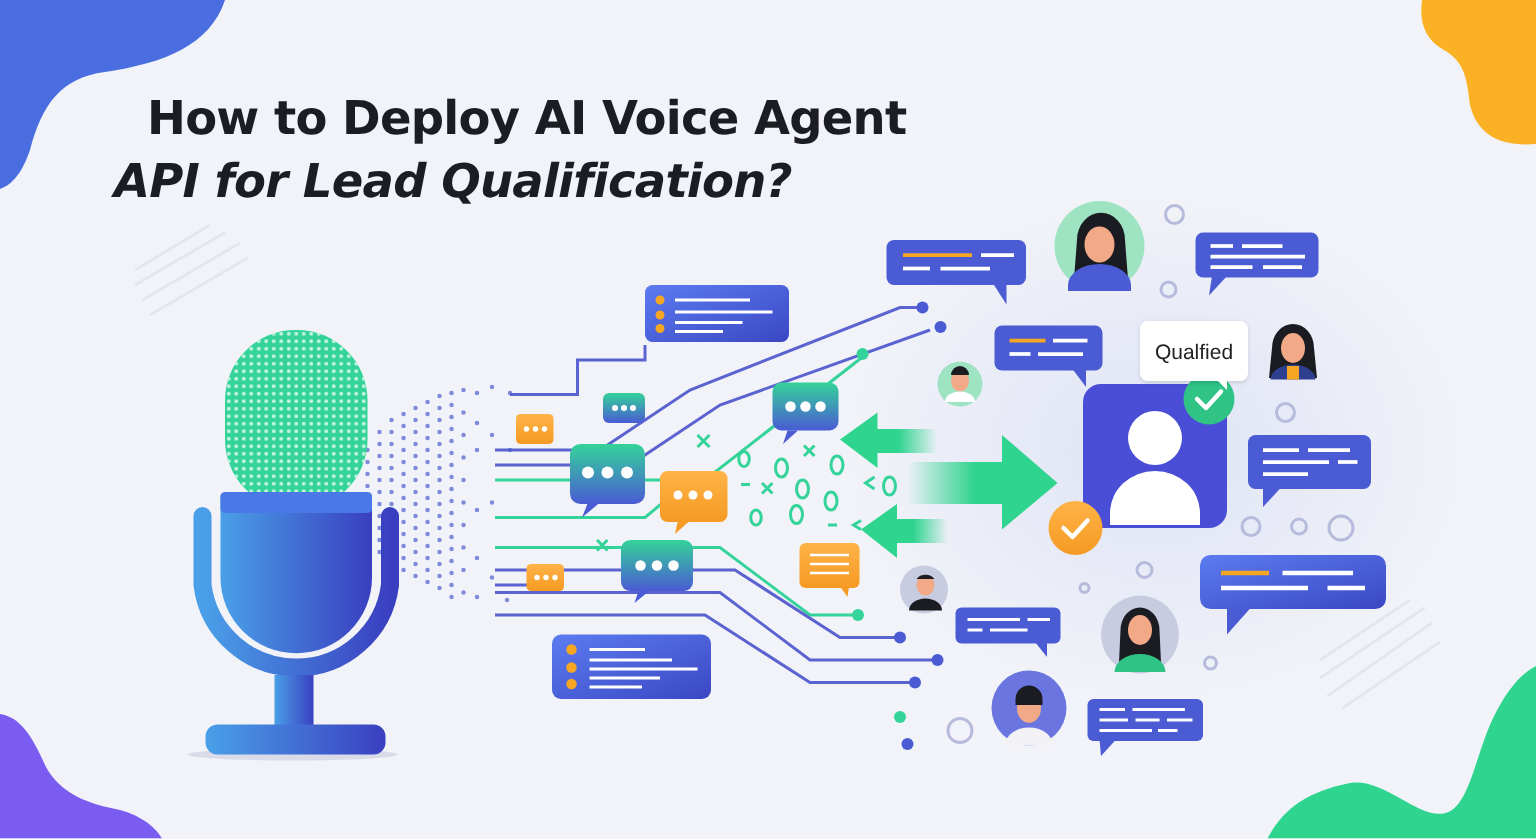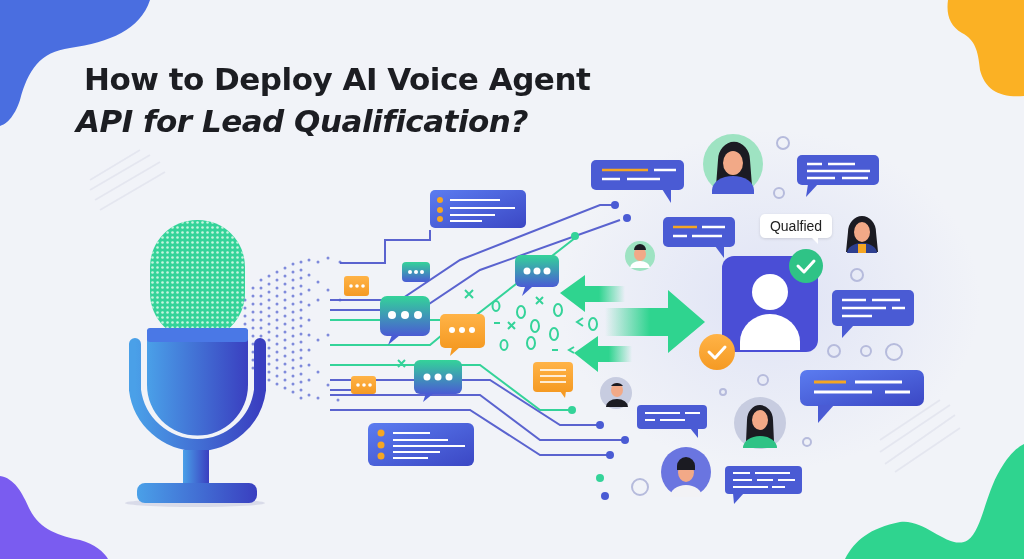--- a/index.html
+++ b/index.html
@@ -5,24 +5,24 @@
   * { box-sizing: border-box; margin: 0; padding: 0; }
   html, body { width: 1024px; height: 559px; overflow: hidden; }
   body { background: #f1f3f8; font-family: "DejaVu Sans", sans-serif; position: relative; }
   .stage { position: absolute; inset: 0; width: 1024px; height: 559px; overflow: hidden; }
   svg.art { position: absolute; left: 0; top: 0; }
   .title {
     position: absolute; left: 76px; top: 58px;
     font-family: "DejaVu Sans", sans-serif; font-weight: bold;
     font-size: 31px; line-height: 42px; color: #1c1d22; letter-spacing: -0.5px;
   }
-  .title .l1 { display: block; padding-left: 8px; }
+  .title .l1 { display: block; padding-left: 8px; margin-left: 14px; }
   .title .l2 { display: block; font-style: italic; }
   .badge {
-    position: absolute; left: 760px; top: 214px; width: 72px; height: 24px;
+    position: absolute; left: 760px; top: 214px; width: 72px; height: 40px;
     background: #ffffff; border-radius: 5px; box-shadow: 0 1px 3px rgba(0,0,0,0.12);
     font-family: "Liberation Sans", sans-serif; font-size: 14px; color: #222;
     display: flex; align-items: center; justify-content: center;
   }
   .badge::after {
     content: ""; position: absolute; right: 14px; bottom: -6px;
     border-left: 6px solid transparent; border-top: 6px solid #fff;
   }
 </style>
 </head>

